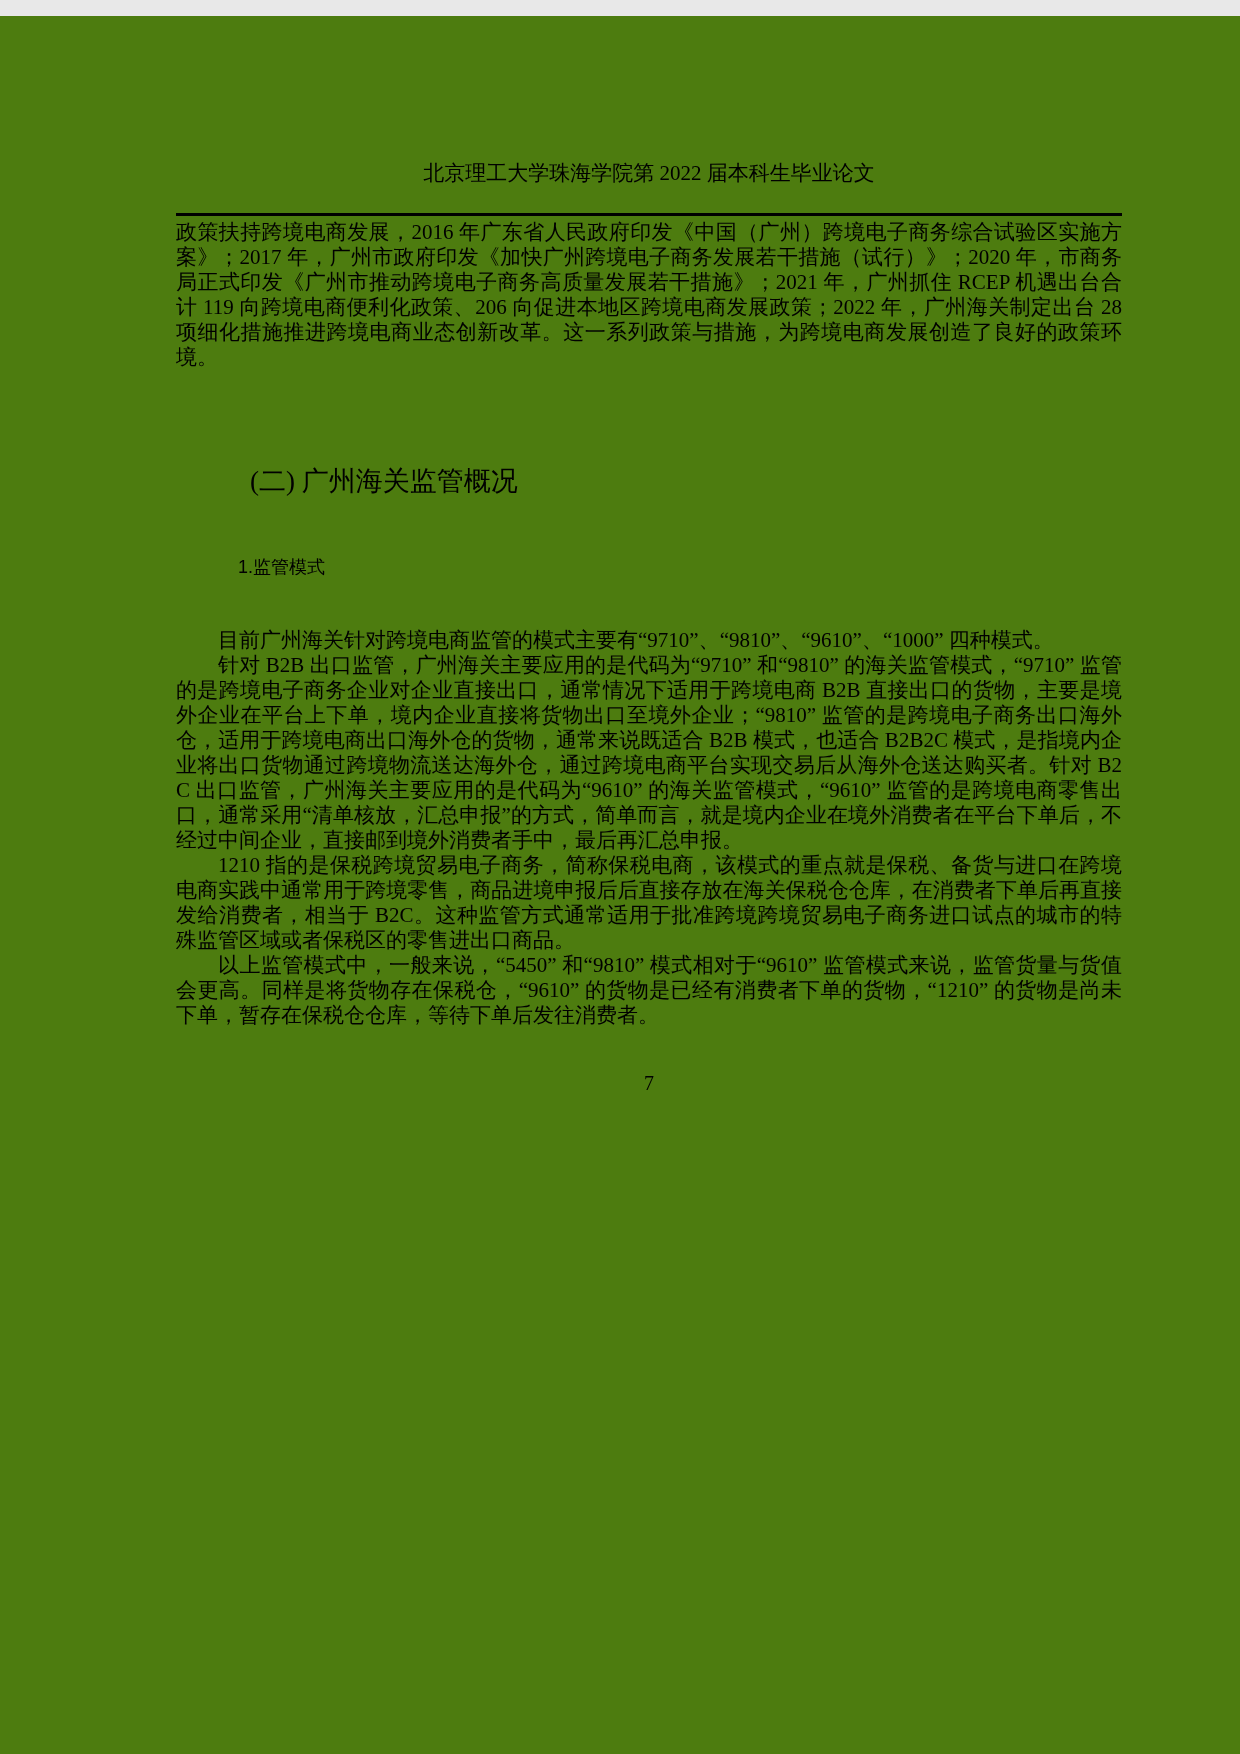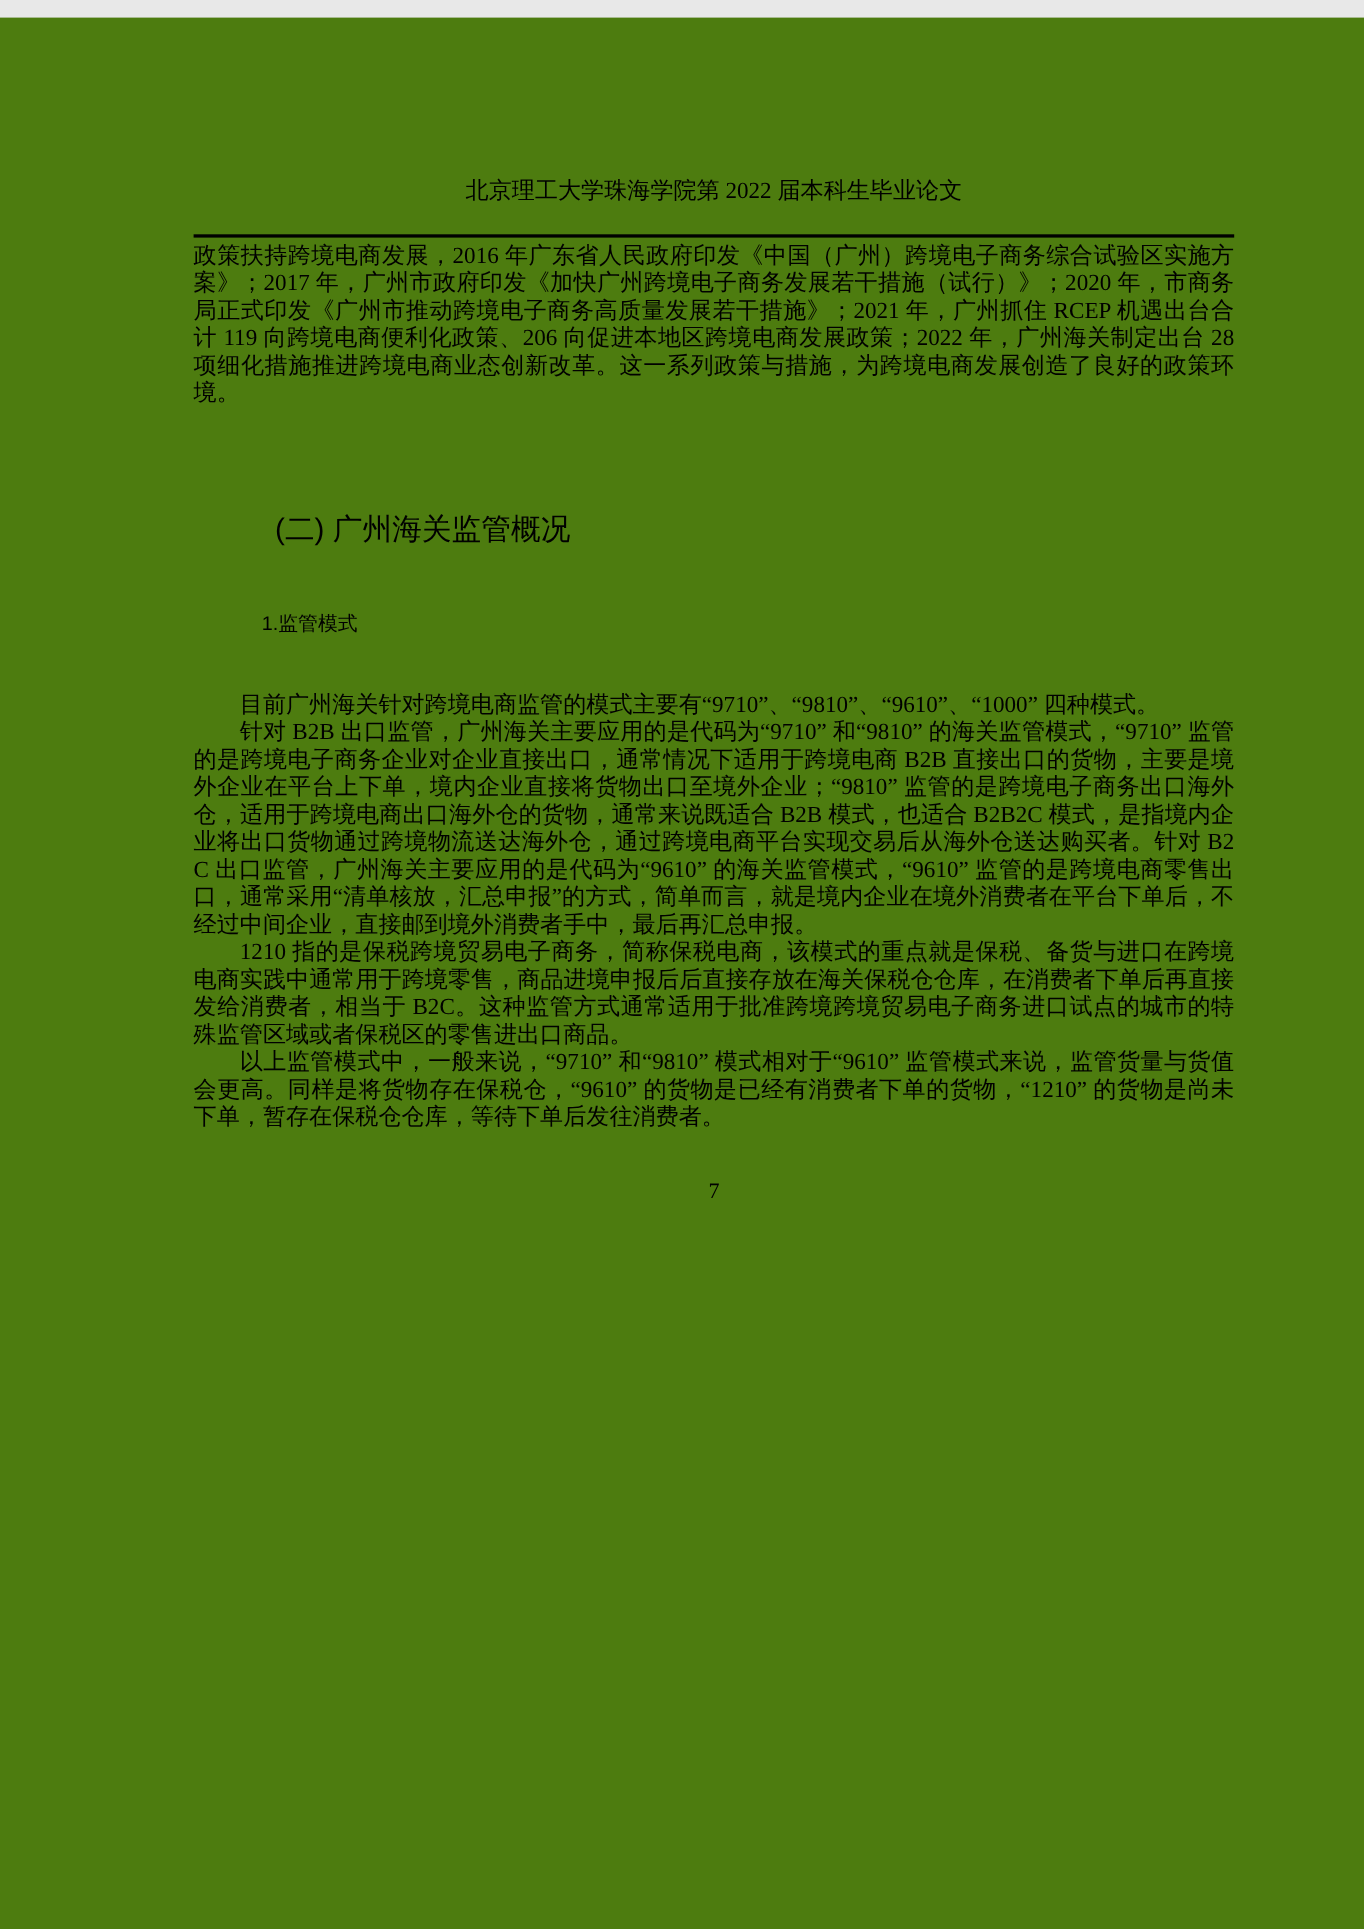--- a/index.html
+++ b/index.html
@@ -42,21 +42,21 @@
   .para.first {
     margin-top: 4px;
     text-indent: 0;
   }
   .section-heading {
     margin-top: 92px;
     margin-left: 74px;
     font-size: 27px;
     line-height: 38px;
     font-weight: normal;
-    font-family: Liberation Sans, sans-serif;
+    font-family: Liberation Serif, serif;
   }
   .sub-heading {
     margin-top: 49px;
     margin-left: 62px;
     font-size: 18px;
     line-height: 36px;
     font-weight: normal;
     font-family: "Liberation Sans", "DejaVu Sans", sans-serif;
   }
   .para.after-heading {
@@ -91,21 +91,21 @@
       <h2 class="section-heading">(二) 广州海关监管概况</h2>
 
       <h3 class="sub-heading">1.监管模式</h3>
 
       <p class="para after-heading">目前广州海关针对跨境电商监管的模式主要有“9710”、“9810”、“9610”、“1000” 四种模式。</p>
 
       <p class="para">针对 B2B 出口监管，广州海关主要应用的是代码为“9710” 和“9810” 的海关监管模式，“9710” 监管的是跨境电子商务企业对企业直接出口，通常情况下适用于跨境电商 B2B 直接出口的货物，主要是境外企业在平台上下单，境内企业直接将货物出口至境外企业；“9810” 监管的是跨境电子商务出口海外仓，适用于跨境电商出口海外仓的货物，通常来说既适合 B2B 模式，也适合 B2B2C 模式，是指境内企业将出口货物通过跨境物流送达海外仓，通过跨境电商平台实现交易后从海外仓送达购买者。针对 B2C 出口监管，广州海关主要应用的是代码为“9610” 的海关监管模式，“9610” 监管的是跨境电商零售出口，通常采用“清单核放，汇总申报”的方式，简单而言，就是境内企业在境外消费者在平台下单后，不经过中间企业，直接邮到境外消费者手中，最后再汇总申报。</p>
 
       <p class="para">1210 指的是保税跨境贸易电子商务，简称保税电商，该模式的重点就是保税、备货与进口在跨境电商实践中通常用于跨境零售，商品进境申报后后直接存放在海关保税仓仓库，在消费者下单后再直接发给消费者，相当于 B2C。这种监管方式通常适用于批准跨境跨境贸易电子商务进口试点的城市的特殊监管区域或者保税区的零售进出口商品。</p>
 
-      <p class="para">以上监管模式中，一般来说，“9710” 和“9810” 模式相对于“9610” 监管模式来说，监管货量与货值会更高。同样是将货物存在保税仓，“9610” 的货物是已经有消费者下单的货物，“1210” 的货物是尚未下单，暂存在保税仓仓库，等待下单后发往消费者。</p>
+      <p class="para">以上监管模式中，一般来说，“5450” 和“9810” 模式相对于“9610” 监管模式来说，监管货量与货值会更高。同样是将货物存在保税仓，“9610” 的货物是已经有消费者下单的货物，“1210” 的货物是尚未下单，暂存在保税仓仓库，等待下单后发往消费者。</p>
 
 
     </div>
 
     <div class="footer">
       <span class="page-number">7</span>
     </div>
 
   </div>
 </div>

